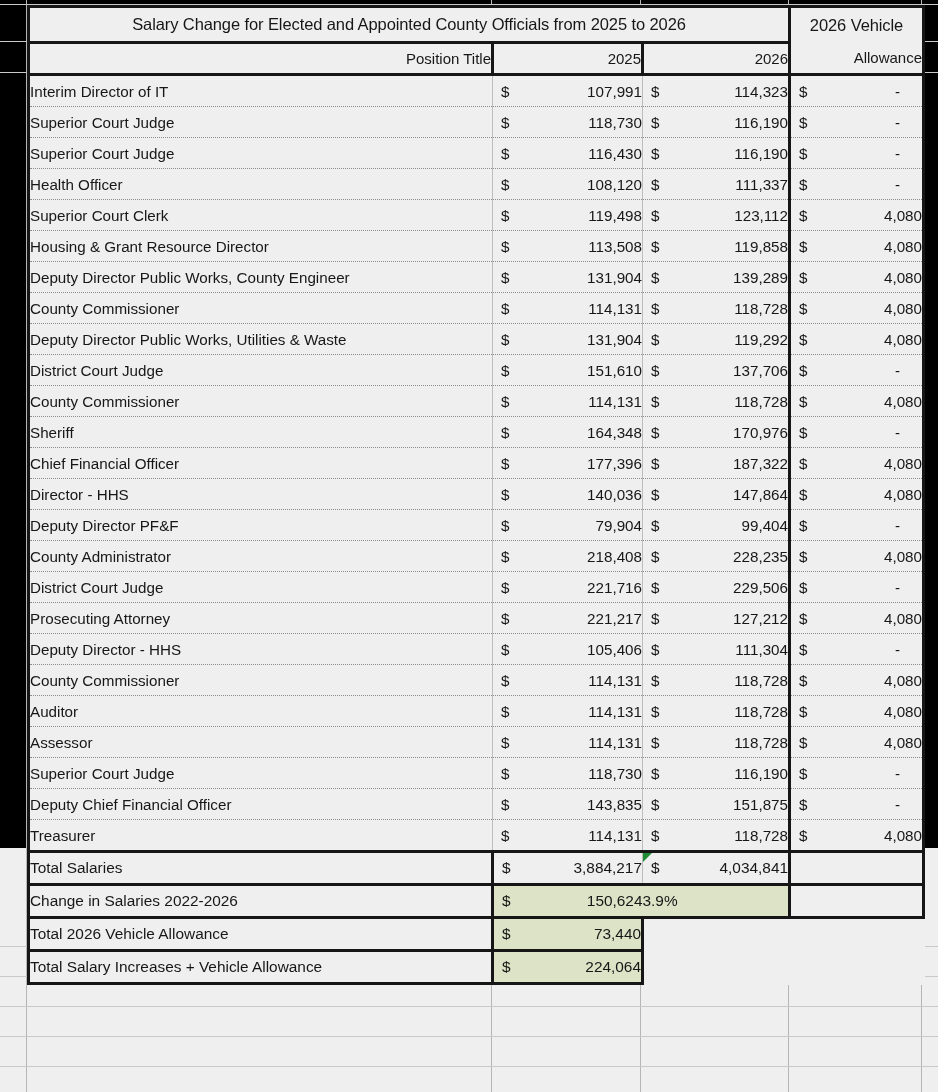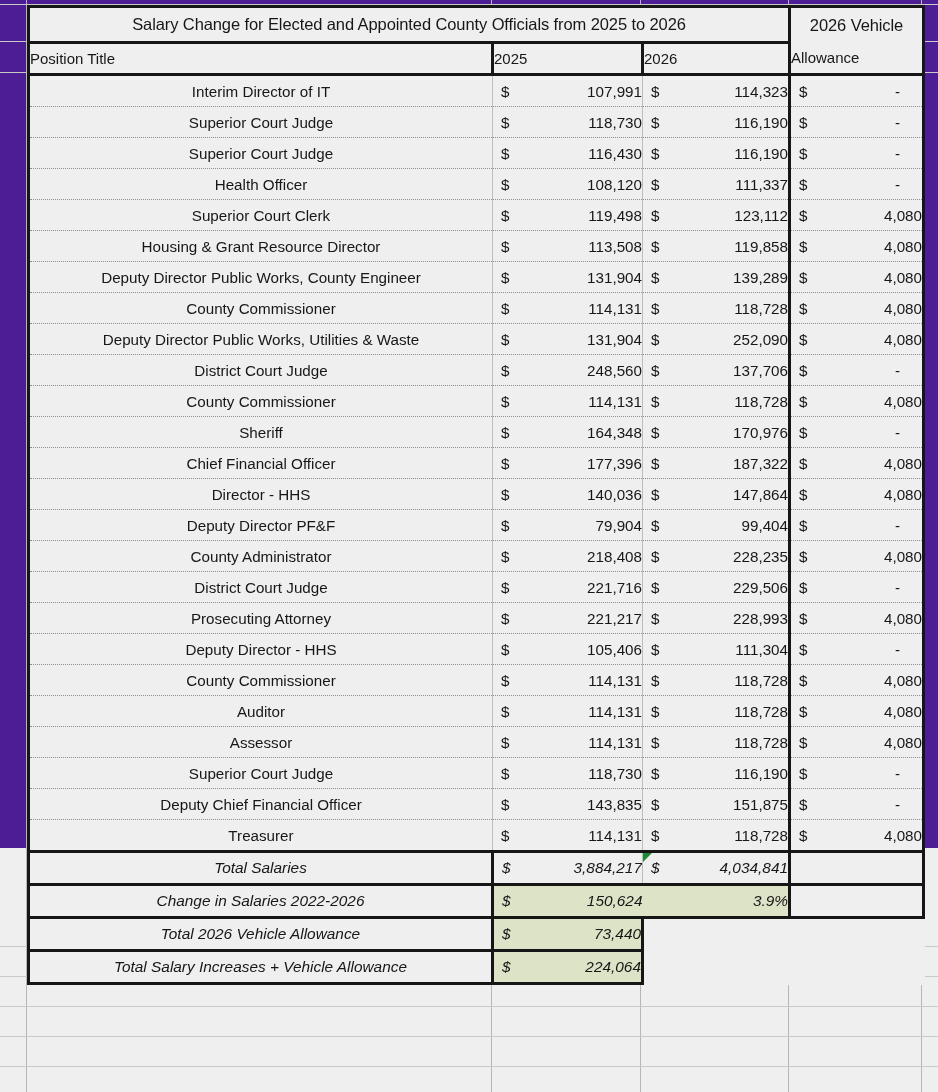--- a/index.html
+++ b/index.html
@@ -13,21 +13,21 @@
     font-family: "Liberation Sans", "DejaVu Sans", sans-serif;
     color: #171717;
     overflow: hidden;
   }
 
   
   #sheet {
     position: relative;
     width: 938px;
     height: 848px;
-    background: #4c1d95;
+    background: #000000;
   }
 
   
   .grid-v {
     position: absolute;
     top: 0;
     width: 1px;
     height: 1092px;
     background: #b6b6b6;
   }
@@ -77,30 +77,30 @@
     height: 33px;
     font-weight: bold;
     font-size: 16.5px;
     text-align: center;
     letter-spacing: -0.1px;
   }
   .hdr2 td {
     height: 29px;
     font-weight: bold;
     font-size: 15px;
-    text-align: left;
+    text-align: right;
   }
 
   
   .drow td {
     height: 30px;
     font-size: 15.2px;
   }
   .cell-title {
-    text-align: center;
+    text-align: left;
     padding-left: 7px;
   }
   .money {
     position: relative;
     text-align: right;
     padding-right: 10px;
     font-size: 15.2px;
   }
   .money .sym {
     position: absolute;
@@ -113,26 +113,25 @@
   .money .amt {
     display: block;
   }
   .dash { padding-right: 22px; }
 
   
   .srow td {
     height: 30px;
     font-size: 15.4px;
     font-weight: bold;
-    font-style: italic;
   }
   .srow .cell-title { padding-left: 7px; }
   .fill-green { background: #dde3c6 !important; }
   .pct {
-    text-align: right;
+    text-align: left;
     padding-right: 10px;
   }
 
   
   .comment-flag {
     position: absolute;
     top: 0;
     left: 0;
     width: 0;
     height: 0;
@@ -301,32 +300,32 @@
           </td>
         </tr>
         <tr class="drow">
           <td class="cell-title bl-thick br-thin bb-dot">Deputy Director Public Works, Utilities &amp; Waste</td>
           <td class="money br-thin bb-dot">
             <span class="sym">$</span>
             <span class="amt">131,904</span>
           </td>
           <td class="money br-thick bb-dot">
             <span class="sym">$</span>
-            <span class="amt">252,090</span>
+            <span class="amt">119,292</span>
           </td>
           <td class="money br-thick bb-dot">
             <span class="sym">$</span>
             <span class="amt">4,080</span>
           </td>
         </tr>
         <tr class="drow">
           <td class="cell-title bl-thick br-thin bb-dot">District Court Judge</td>
           <td class="money br-thin bb-dot">
             <span class="sym">$</span>
-            <span class="amt">248,560</span>
+            <span class="amt">151,610</span>
           </td>
           <td class="money br-thick bb-dot">
             <span class="sym">$</span>
             <span class="amt">137,706</span>
           </td>
           <td class="money br-thick bb-dot">
             <span class="sym">$</span>
             <span class="amt dash">-</span>
           </td>
         </tr>
@@ -436,21 +435,21 @@
           </td>
         </tr>
         <tr class="drow">
           <td class="cell-title bl-thick br-thin bb-dot">Prosecuting Attorney</td>
           <td class="money br-thin bb-dot">
             <span class="sym">$</span>
             <span class="amt">221,217</span>
           </td>
           <td class="money br-thick bb-dot">
             <span class="sym">$</span>
-            <span class="amt">228,993</span>
+            <span class="amt">127,212</span>
           </td>
           <td class="money br-thick bb-dot">
             <span class="sym">$</span>
             <span class="amt">4,080</span>
           </td>
         </tr>
         <tr class="drow">
           <td class="cell-title bl-thick br-thin bb-dot">Deputy Director - HHS</td>
           <td class="money br-thin bb-dot">
             <span class="sym">$</span>

